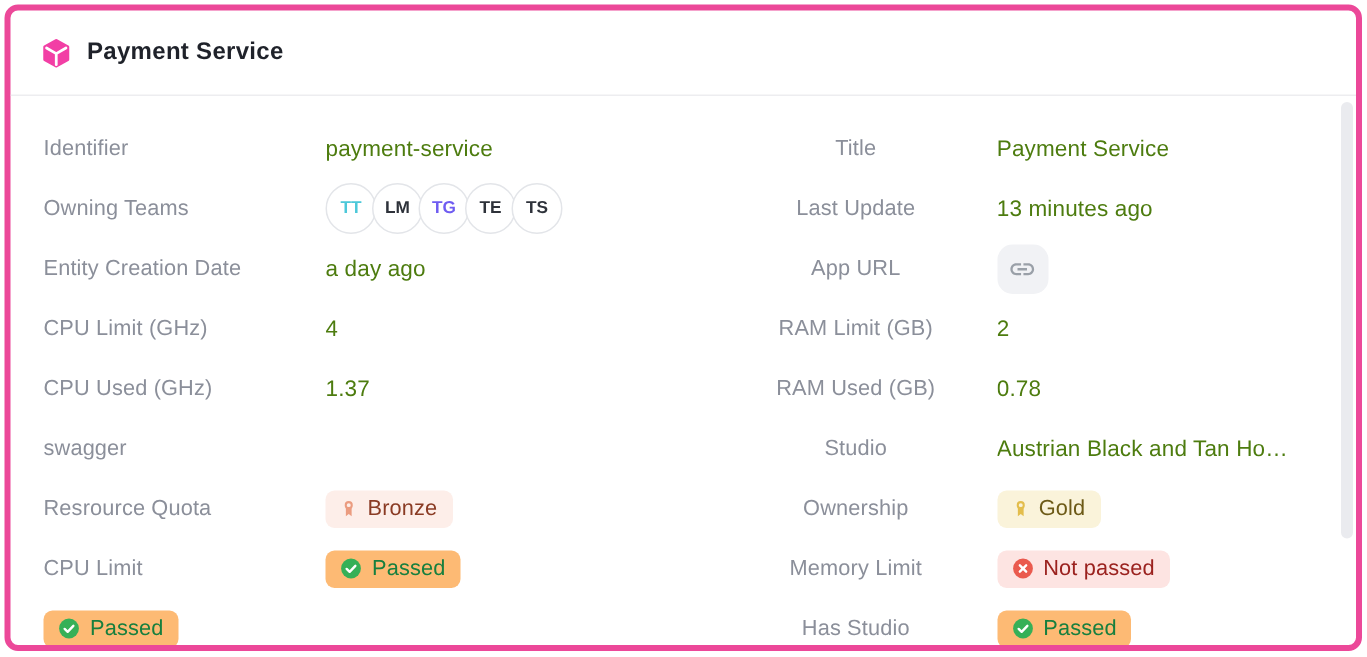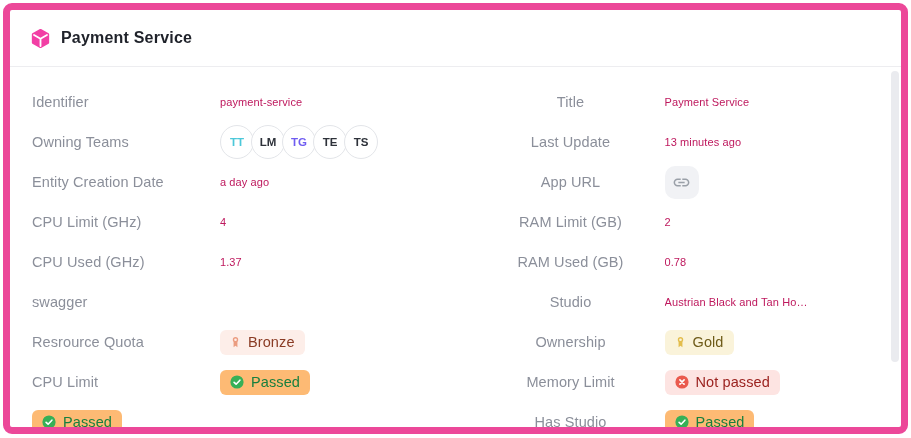--- a/index.html
+++ b/index.html
@@ -3,38 +3,38 @@
 <meta charset="utf-8">
 <style>
   * { box-sizing: border-box; }
   html, body { margin: 0; padding: 0; background: #fff; }
   body { font-family: "Liberation Sans", sans-serif; -webkit-font-smoothing: antialiased; }
 
   .viewport { position: relative; width: 911px; height: 438px; background: #fff; overflow: hidden; }
 
   .card {
     position: absolute; left: 3px; top: 3px; width: 905px; height: 431px;
-    background: #fff; border: 7px solid #ec4899; border-radius: 9px; overflow: hidden;
+    background: #fff; border: 4px solid #ec4899; border-radius: 9px; overflow: hidden;
   }
 
   .card-header {
     height: 57px; display: flex; align-items: center; gap: 10px;
     padding: 0 20px; border-bottom: 1px solid #ededf0;
   }
   .cube-wrap { display: flex; align-items: center; }
   .title { font-size: 16px; font-weight: 700; color: #1f222a; letter-spacing: .2px; }
 
   .card-body { display: flex; padding: 15px 30px 0 22px; }
   .col { width: 50%; }
   .col--right { padding-left: 25px; text-align: center; }
 
   .row { height: 40px; display: flex; align-items: center; }
   .label { width: 188px; flex: none; font-size: 14.5px; color: #8b8f9a; letter-spacing: .1px; }
   .value {
-    font-size: 11px; color: #be185d; font-weight: 500; letter-spacing: .1px;
+    font-size: 15px; color: #4d7c0f; font-weight: 500; letter-spacing: .1px;
     white-space: nowrap; overflow: hidden; text-overflow: ellipsis; max-width: 230px;
   }
 
   .avatars { display: flex; }
   .avatar {
     width: 34px; height: 34px; border-radius: 50%; background: #fff;
     border: 1px solid #e3e5e9; display: flex; align-items: center; justify-content: center;
     font-size: 11.5px; font-weight: 700; color: #2e323a; margin-left: -3px; cursor: pointer;
   }
   .avatar:first-child { margin-left: 0; }

